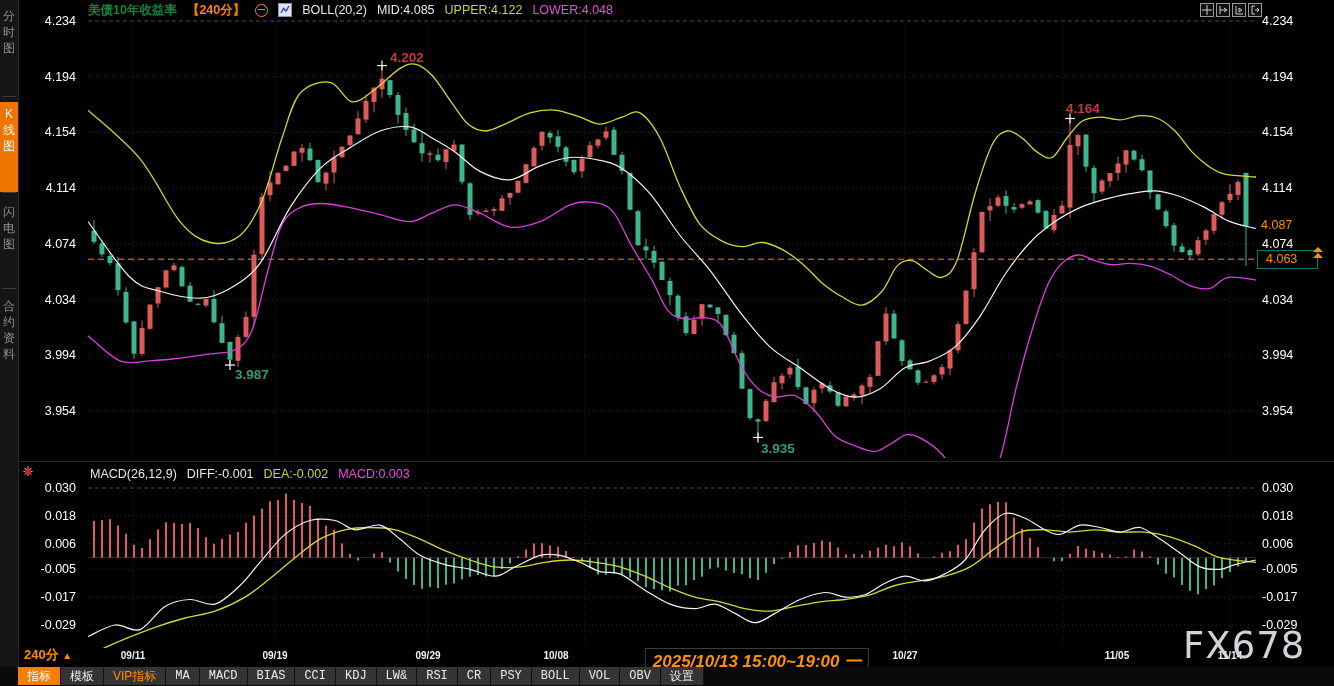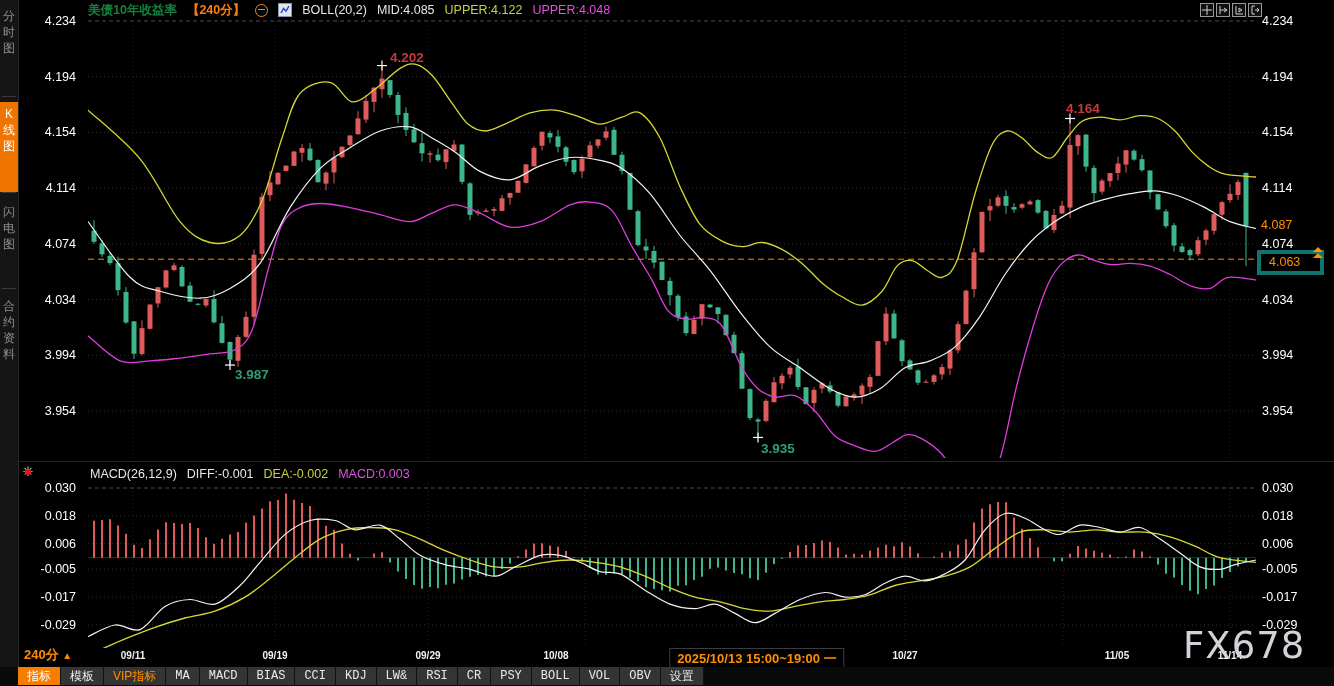--- a/index.html
+++ b/index.html
@@ -24,36 +24,36 @@
   
   #tricons{position:absolute;left:1200px;top:3px;display:flex;gap:2px;z-index:3;}
   .tic{width:12px;height:12px;border:1px solid #9a9a9a;background:#101010;cursor:pointer;}
   .tic svg{display:block;}
   
   .yl{position:absolute;font-size:12.5px;color:#ffffff;width:48px;z-index:2;}
   .yl.left{left:28px;text-align:right;}
   .yl.right{left:1262px;text-align:left;}
   
   .ptag{position:absolute;left:1257px;width:51px;height:17px;line-height:17px;font-size:12.5px;color:#ff9000;background:#000;padding-left:4px;z-index:3;}
-  .ptag.outlined{border:4px solid #0f766e;padding-left:8px;}
+  .ptag.outlined{border:1px solid #0f766e;padding-left:8px;}
   #up-marker{position:absolute;left:1312px;top:247px;width:12px;z-index:3;}
   #up-marker i{display:block;width:0;height:0;border-left:5px solid transparent;border-right:5px solid transparent;border-bottom:5px solid #ff9000;margin:0 auto 1px auto;}
   
   #macd-hdr{position:absolute;left:90px;top:467px;display:flex;gap:10px;font-size:12.5px;z-index:3;white-space:nowrap;}
   .m-white{color:#e8e8e8;}
   .m-dea{color:#c9d23a;}
   .m-macd{color:#e24fe2;}
   #sun-icon{position:absolute;left:21px;top:465px;width:14px;height:14px;z-index:3;color:#fff;font-size:13px;line-height:14px;text-align:center;}
   #sun-icon b{position:absolute;left:4px;top:4px;width:6px;height:6px;border-radius:50%;background:#e01818;}
   
   #xrow{position:absolute;left:0;top:646px;width:1334px;height:21px;z-index:3;}
   .xt{position:absolute;top:4px;transform:translateX(-50%);font-weight:bold;font-size:10px;color:#f2f2f2;}
   #period{position:absolute;left:24px;top:0;color:#ff8c00;font-weight:bold;font-size:13px;cursor:pointer;}
   #period .arr{font-size:10px;}
-  #xsel{position:absolute;top:2px;transform:translateX(-50%);background:#000;border:1px solid #3c3c3c;color:#ff9000;font-weight:bold;font-size:13px;padding:1px 7px;white-space:nowrap;}
+  #xsel{position:absolute;top:2px;transform:translateX(-50%);background:#000;border:1px solid #3c3c3c;color:#ff9000;font-weight:bold;font-size:17px;padding:1px 7px;white-space:nowrap;font-style:italic;}
   
   #toolbar-row{position:absolute;left:0;top:667px;width:1334px;height:19px;background:#0a0a0a;z-index:4;}
   #toolbar{position:absolute;left:18px;top:0;height:18px;display:flex;}
   .tbtn{height:18px;line-height:18px;padding:0 9px;background:#343434;border-right:1px solid #121212;font-size:12px;color:#eaeaea;cursor:pointer;white-space:nowrap;}
   .tbtn.mono{font-family:Liberation Mono, monospace;}
   .tbtn.active{background:#f57e00;color:#fff;}
   .tbtn.vip{color:#ff9000;}
   
   #wm{position:absolute;left:1183px;top:624px;font-size:37px;color:#d2d2d8;letter-spacing:1px;z-index:5;font-family:"DejaVu Sans",sans-serif;}
   #plot{position:absolute;left:0;top:0;z-index:1;}
@@ -593,21 +593,21 @@
     <span class="h-period">【240分】</span>
     <span class="circ-minus"></span>
     <span class="mini-chart">
       <svg width="12" height="12">
           <path d="M2 9L4.5 4.5L7 7L10 2" stroke="#2244bb" stroke-width="1.4" fill="none"></path>
         </svg>
     </span>
     <span class="h-white">BOLL(20,2)</span>
     <span class="h-white">MID:4.085</span>
     <span class="h-upper">UPPER:4.122</span>
-    <span class="h-lower">UPPER:4.048</span>
+    <span class="h-lower">LOWER:4.048</span>
   </div>
 
   <div id="tricons">
       <div class="tic">
         <svg width="12" height="12" viewBox="0 0 12 12">
           <path d="M6 1V11M1 6H11" stroke="#cfcfcf" stroke-width="1" fill="none"></path>
         </svg>
       </div>
       <div class="tic">
         <svg width="12" height="12" viewBox="0 0 12 12">

